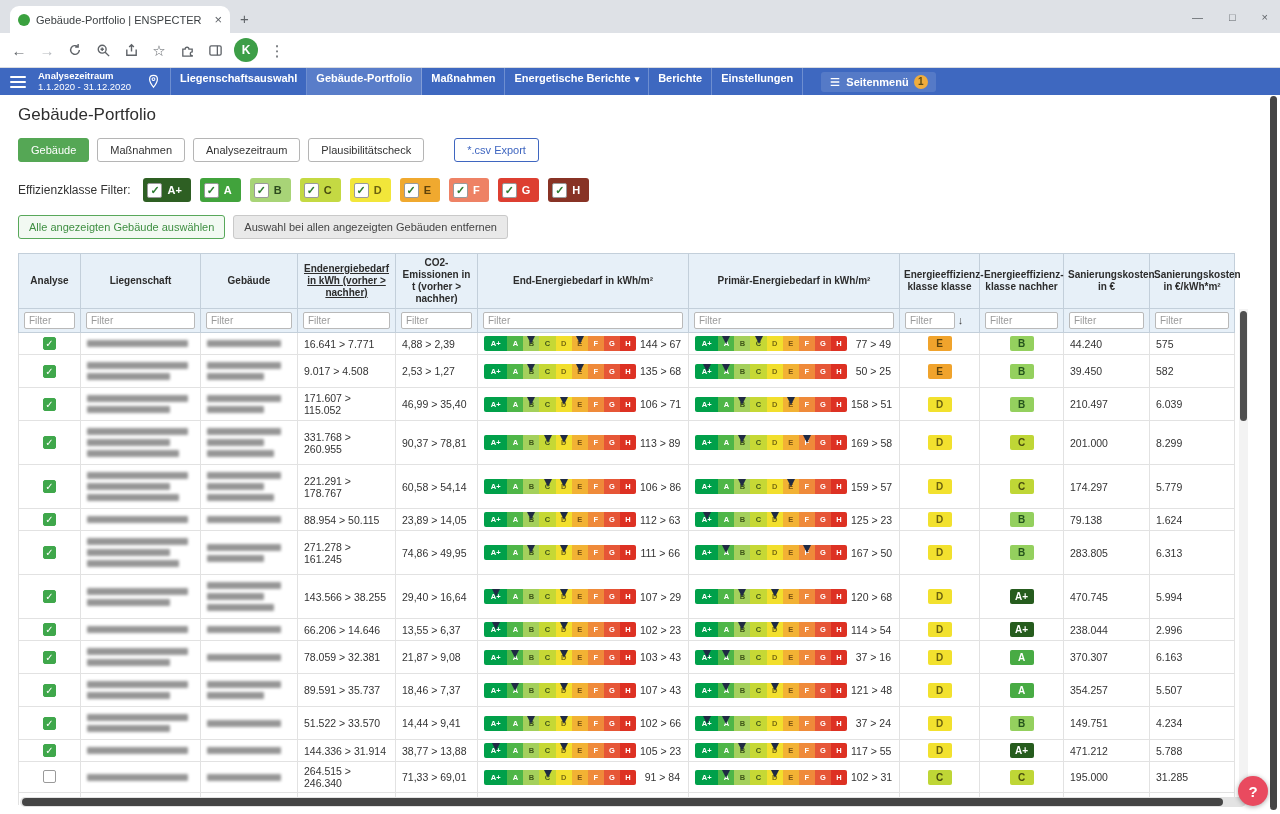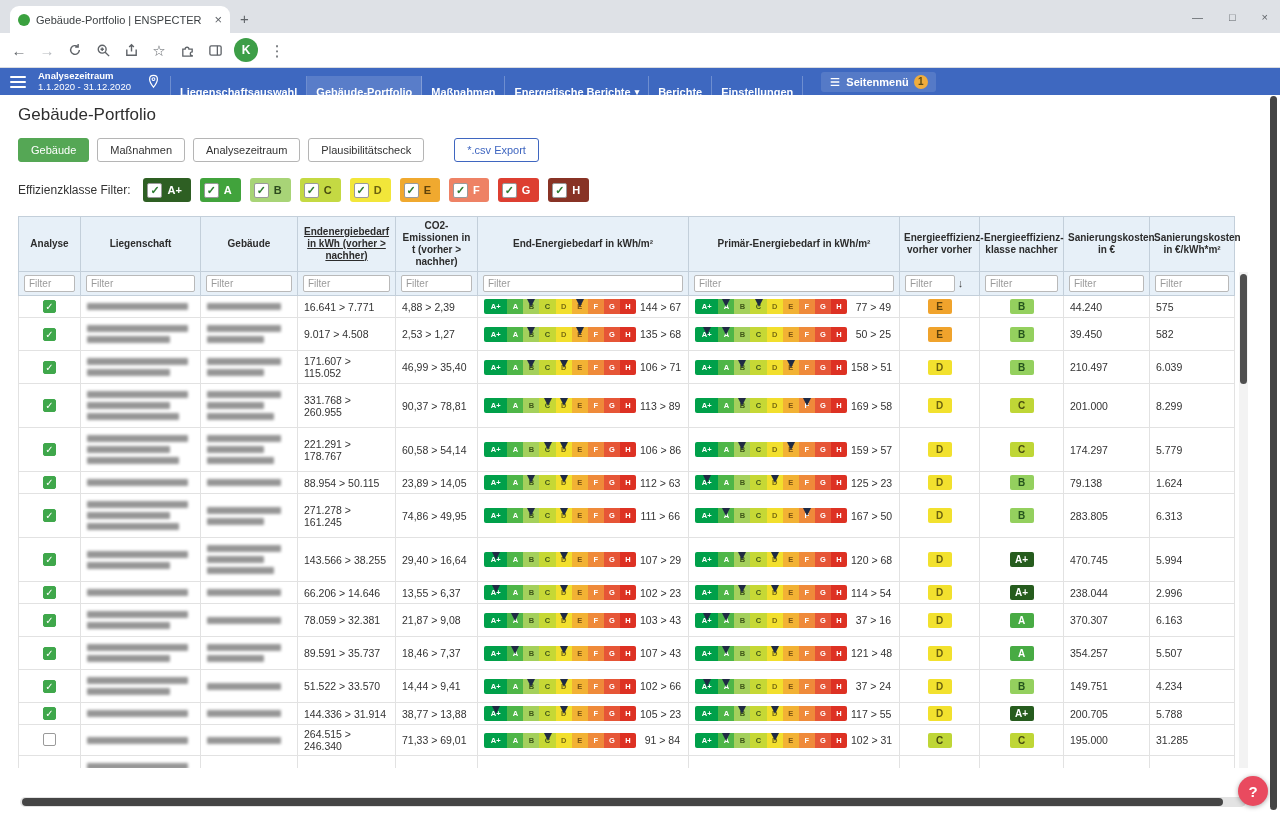--- a/index.html
+++ b/index.html
@@ -28,22 +28,22 @@
 
   
   .navbar { height:27px; background:#3e68c0; display:flex; align-items:center; color:#fff; padding:0 10px; gap:10px; }
   .burger { display:flex; flex-direction:column; gap:3px; width:16px; margin-right:2px; }
   .burger i { display:block; height:2px; background:#fff; border-radius:1px; }
   .period { line-height:1.1; margin-right:6px; }
   .period .p1 { font-size:9.5px; font-weight:bold; }
   .period .p2 { font-size:9.5px; }
   .pin { display:flex; align-items:center; }
   .nav-items { display:flex; align-items:stretch; height:100%; }
-  .nav-item { display:flex; align-items:center; gap:4px; padding:16px 9px; font-size:11px; font-weight:bold;
-              border-right:1px solid rgba(255,255,255,.25); cursor:default;margin-top:8px; }
+  .nav-item { display:flex; align-items:flex-end; gap:4px; padding:16px 9px; font-size:11px; font-weight:bold;
+              border-right:1px solid rgba(255,255,255,.25); cursor:default; }
   .nav-item:first-child { border-left:1px solid rgba(255,255,255,.25); }
   .nav-item.active { background:rgba(255,255,255,.14); }
   .caret { font-size:9px; }
   .sidemenu { margin-left:8px; display:flex; align-items:center; gap:5px; font-size:11px; font-weight:bold;
               background:rgba(255,255,255,.12); padding:3px 8px; border-radius:3px; }
   .badge { width:14px; height:14px; border-radius:50%; background:#f0ad3d; color:#5b4a12; font-size:10px;
            font-weight:bold; display:flex; align-items:center; justify-content:center; }
 
   
   .main { height:719px; padding:10px 18px 0; position:relative; background:#fff; }
@@ -260,33 +260,37 @@
           <span class="chip-box">✓</span>
           <span>G</span>
         </div>
         <div class="chip" style="background: rgb(136, 51, 37); color: rgb(255, 255, 255);">
           <span class="chip-box">✓</span>
           <span>H</span>
         </div>
       </div>
   </div>
 
+  <div class="actions">
+    <button class="btn-sel">Alle angezeigten Gebäude auswählen</button>
+    <button class="btn-desel">Auswahl bei allen angezeigten Gebäuden entfernen</button>
+  </div>
 
   <div class="tablewrap">
     <table>
       <thead>
           <tr>
             <th style="width: 62px;"><span>Analyse</span></th>
             <th style="width: 120px;"><span>Liegenschaft</span></th>
             <th style="width: 97px;"><span>Gebäude</span></th>
             <th style="width: 98px; text-decoration: underline;"><span>Endenergiebedarf in kWh (vorher &gt; nachher)</span></th>
             <th style="width: 82px;"><span>CO2-Emissionen in t (vorher &gt; nachher)</span></th>
             <th style="width: 211px;"><span>End-Energiebedarf in kWh/m²</span></th>
             <th style="width: 211px;"><span>Primär-Energiebedarf in kWh/m²</span></th>
-            <th style="width: 80px;"><span>Energieeffizienz- vorher vorher</span></th>
+            <th style="width: 80px;"><span>Energieeffizienz- klasse klasse</span></th>
             <th style="width: 84px;"><span>Energieeffizienz- klasse nachher</span></th>
             <th style="width: 86px;"><span>Sanierungskosten in €</span></th>
             <th style="width: 85px;"><span>Sanierungskosten in €/kWh*m²</span></th>
           </tr>
           <tr>
             <th>
               <div><input placeholder="Filter" style=""></div>
             </th>
             <th>
               <div><input placeholder="Filter" style=""></div>
@@ -999,21 +1003,21 @@
                   <div class="eseg" style="background: rgb(242, 178, 52); color: rgb(122, 82, 18);">E</div>
                   <div class="eseg" style="background: rgb(239, 138, 58); color: rgb(255, 255, 255);">F</div>
                   <div class="eseg" style="background: rgb(230, 86, 55); color: rgb(255, 255, 255);">G</div>
                   <div class="eseg" style="background: rgb(221, 49, 35); color: rgb(255, 255, 255);">H</div>
                 </div>
                 <span class="eval">117 &gt; 55</span>
               </div>
             </td>
             <td class="c-center"><span class="ebadge" style="background: rgb(242, 225, 46); color: rgb(107, 97, 14);">D</span></td>
             <td class="c-center"><span class="ebadge" style="background: rgb(38, 92, 30); color: rgb(255, 255, 255);">A+</span></td>
-            <td><span>200.705</span></td>
+            <td><span>471.212</span></td>
             <td><span>5.788</span></td>
           </tr>
           <tr>
             <td class="c-center"><span class="cb"></span></td>
             <td>
               <div class="redact">
                 <div class="rl" style="width: 94%;"></div>
               </div>
             </td>
             <td>

